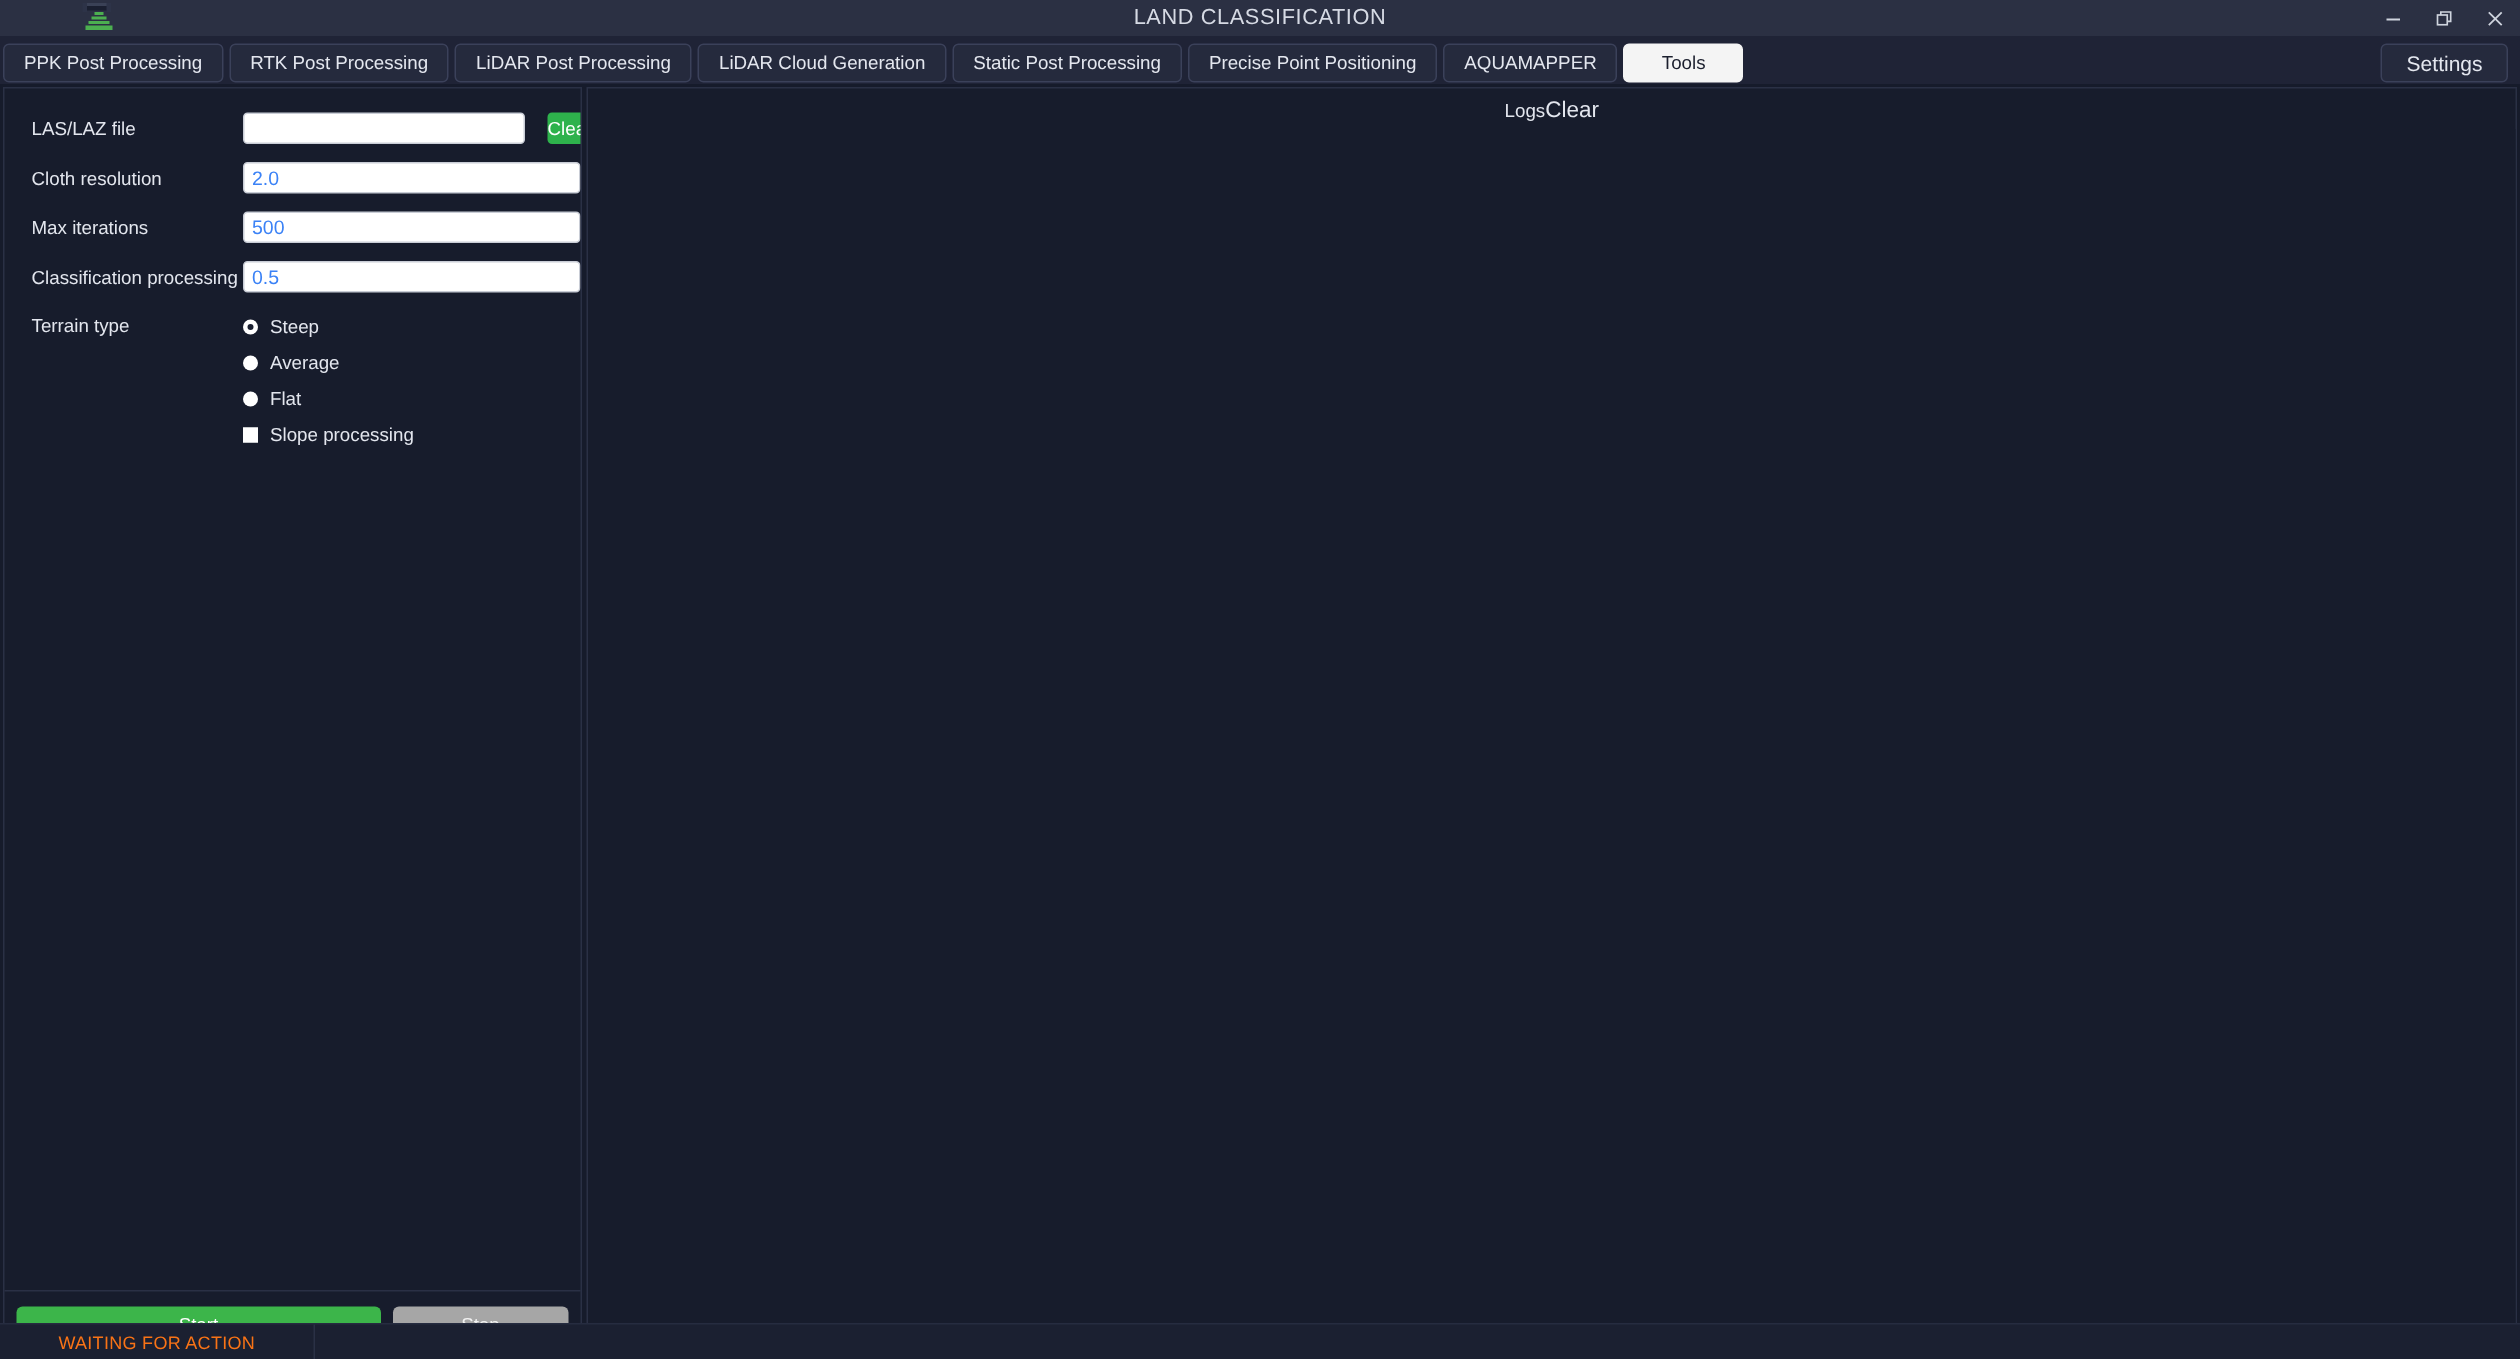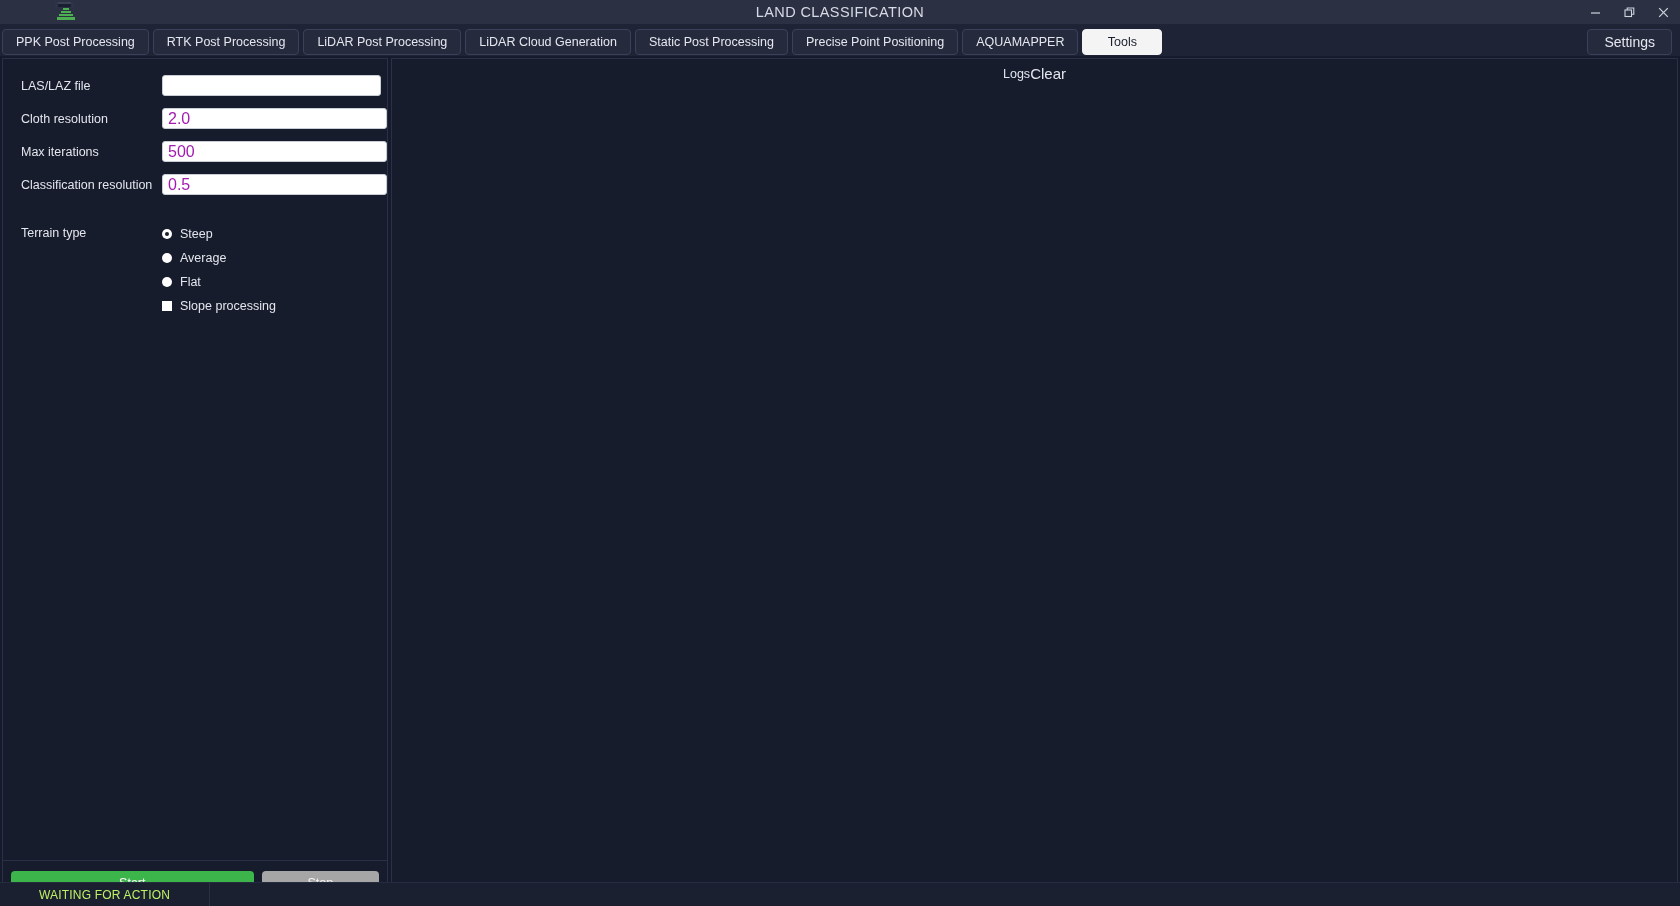--- a/index.html
+++ b/index.html
@@ -163,22 +163,22 @@
     font-size: 12.5px;
     color: #e3e6ee;
     flex: 0 0 auto;
   }
   .field {
     width: 235px;
     height: 21px;
     background: #ffffff;
     border: 1px solid #c9cdd6;
     border-radius: 3px;
-    font-size: 16px;
-    color: #a21caf;
+    font-size: 13px;
+    color: #3b82f6;
     padding: 0 5px;
     line-height: 19px;
     font-family: "Liberation Sans", sans-serif;
     outline: none;
   }
   .select-btn {
     margin-left: 15px;
     width: 67px;
     height: 21px;
     background: #2eb24c;
@@ -188,21 +188,21 @@
     font-size: 12.5px;
     font-family: "Liberation Sans", sans-serif;
     display: flex;
     align-items: center;
     justify-content: center;
   }
 
   .terrain-block {
     display: flex;
     padding: 0 0 0 18px;
-    margin-top: 21px;
+    margin-top: 5px;
   }
   .terrain-label {
     width: 141px;
     font-size: 12.5px;
     color: #e3e6ee;
     flex: 0 0 auto;
     padding-top: 4px;
   }
   .opts { display: flex; flex-direction: column; }
   .opt {
@@ -298,21 +298,21 @@
     display: flex;
     align-items: center;
   }
   .status-cell {
     width: 210px;
     height: 100%;
     display: flex;
     align-items: center;
     justify-content: center;
     font-size: 12px;
-    color: #bef264;
+    color: #f97316;
     border-right: 1px solid #2a3045;
     letter-spacing: 0.2px;
   }
 </style>
 </head>
 <body>
 
 <div class="titlebar">
   <div class="logo">
     <div class="cap"></div>
@@ -370,21 +370,21 @@
         <div class="lbl">Cloth resolution</div>
         <input class="field" type="text" value="2.0" style="">
       </div>
 
       <div class="form-row">
         <div class="lbl">Max iterations</div>
         <input class="field" type="text" value="500" style="">
       </div>
 
       <div class="form-row">
-        <div class="lbl">Classification resolution</div>
+        <div class="lbl">Classification processing</div>
         <input class="field" type="text" value="0.5" style="">
       </div>
 
       <div class="terrain-block">
         <div class="terrain-label">Terrain type</div>
         <div class="opts">
           <div class="opt">
             <span class="radio checked"></span>
             <span class="txt">Steep</span>
           </div>

